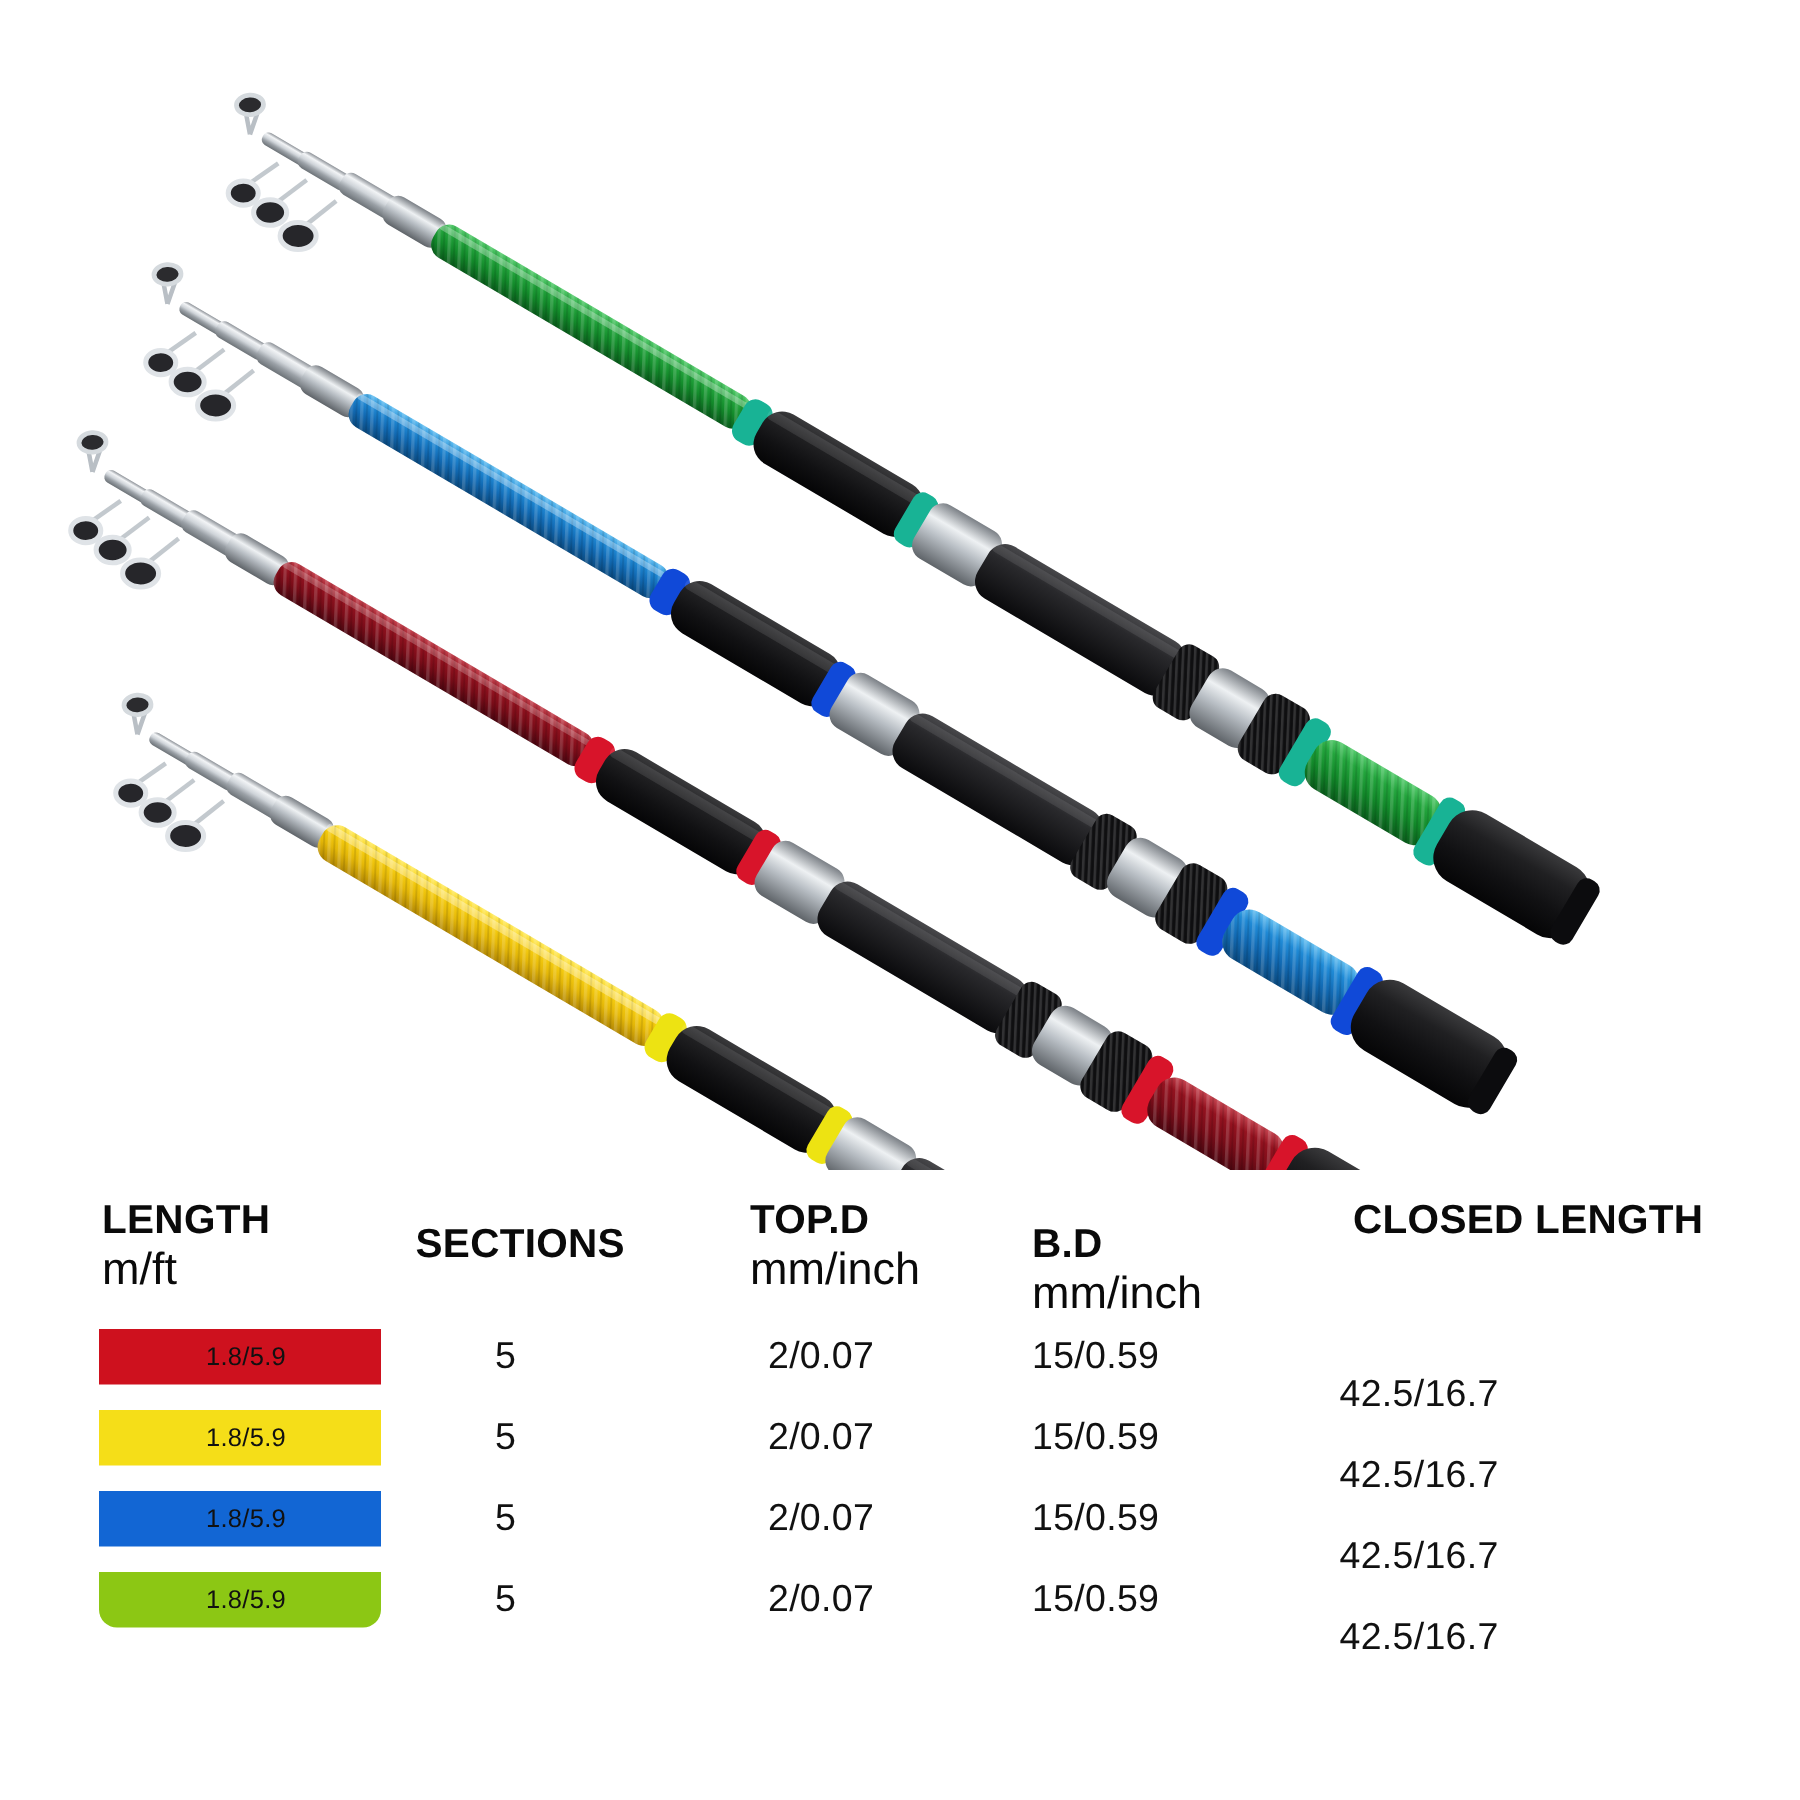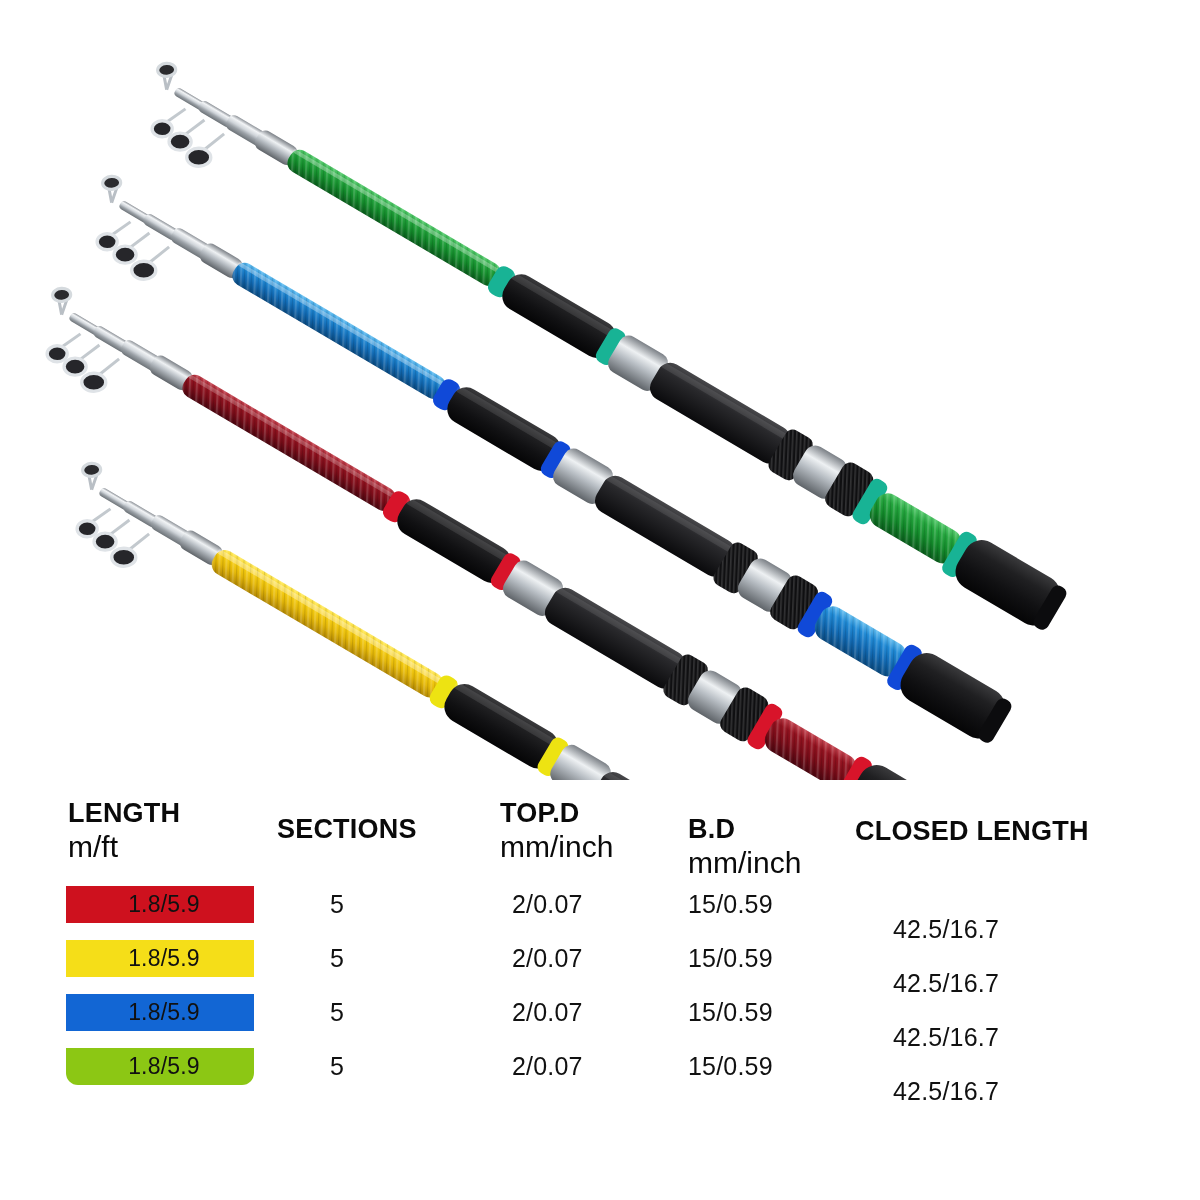--- a/index.html
+++ b/index.html
@@ -62,41 +62,41 @@
     font-weight: 400;
     line-height: 1.15;
     margin-top: 2px;
     white-space: nowrap;
   }
 
   .head-length   { left: 68px;  top: 0; }
   .head-sections { left: 277px; top: 16px; }
   .head-topd     { left: 500px; top: 0; }
   .head-bd       { left: 688px; top: 16px; }
-  .head-closed   { left: 855px; top: 0; margin-top: 18px; }
+  .head-closed   { left: 902px; top: 0; }
 
   
   .rows { position: absolute; top: 104px; left: 0; width: 1200px; }
   .spec-row {
     position: relative;
     height: 37px;
     margin-bottom: 0px;
   }
   .swatch {
     position: absolute;
     left: 66px;
     top: 0;
     width: 188px;
     height: 37px;
     display: flex;
     align-items: center;
     justify-content: center;
   }
   .swatch-label {
-    font-size: 23px;
+    font-size: 17px;
     font-weight: 400;
     color: #111111;
     letter-spacing: 0.2px;
     line-height: 1;
     position: relative;
     left: 4px;
   }
   .cell {
     position: absolute;
     top: 0;

